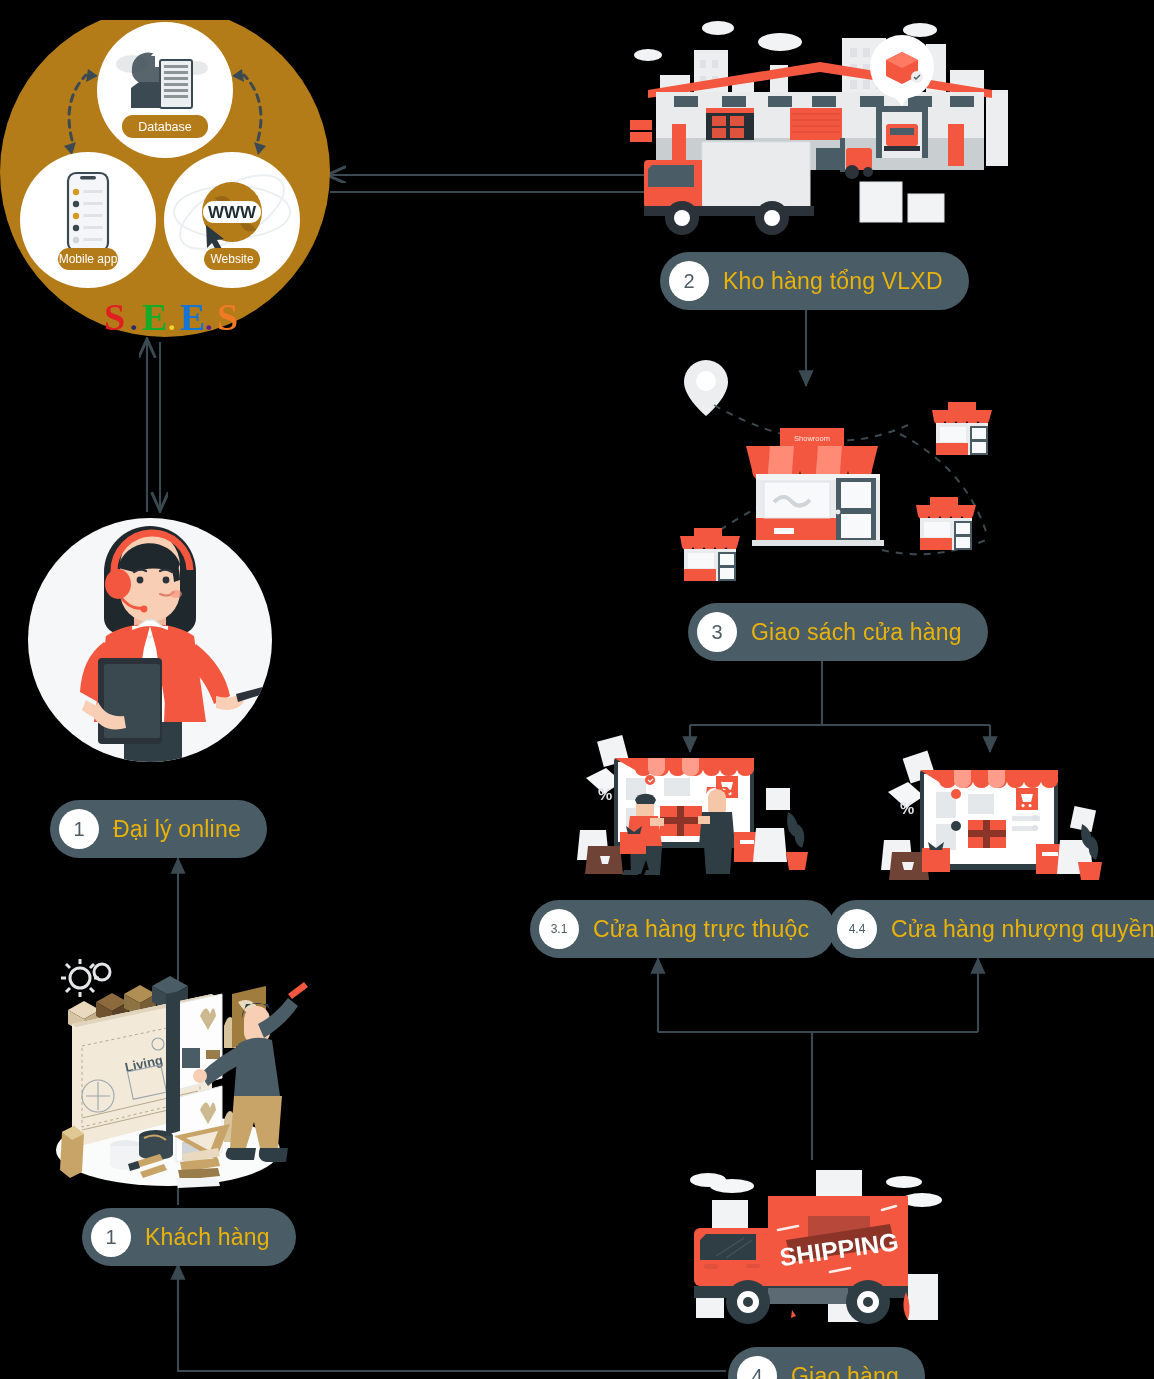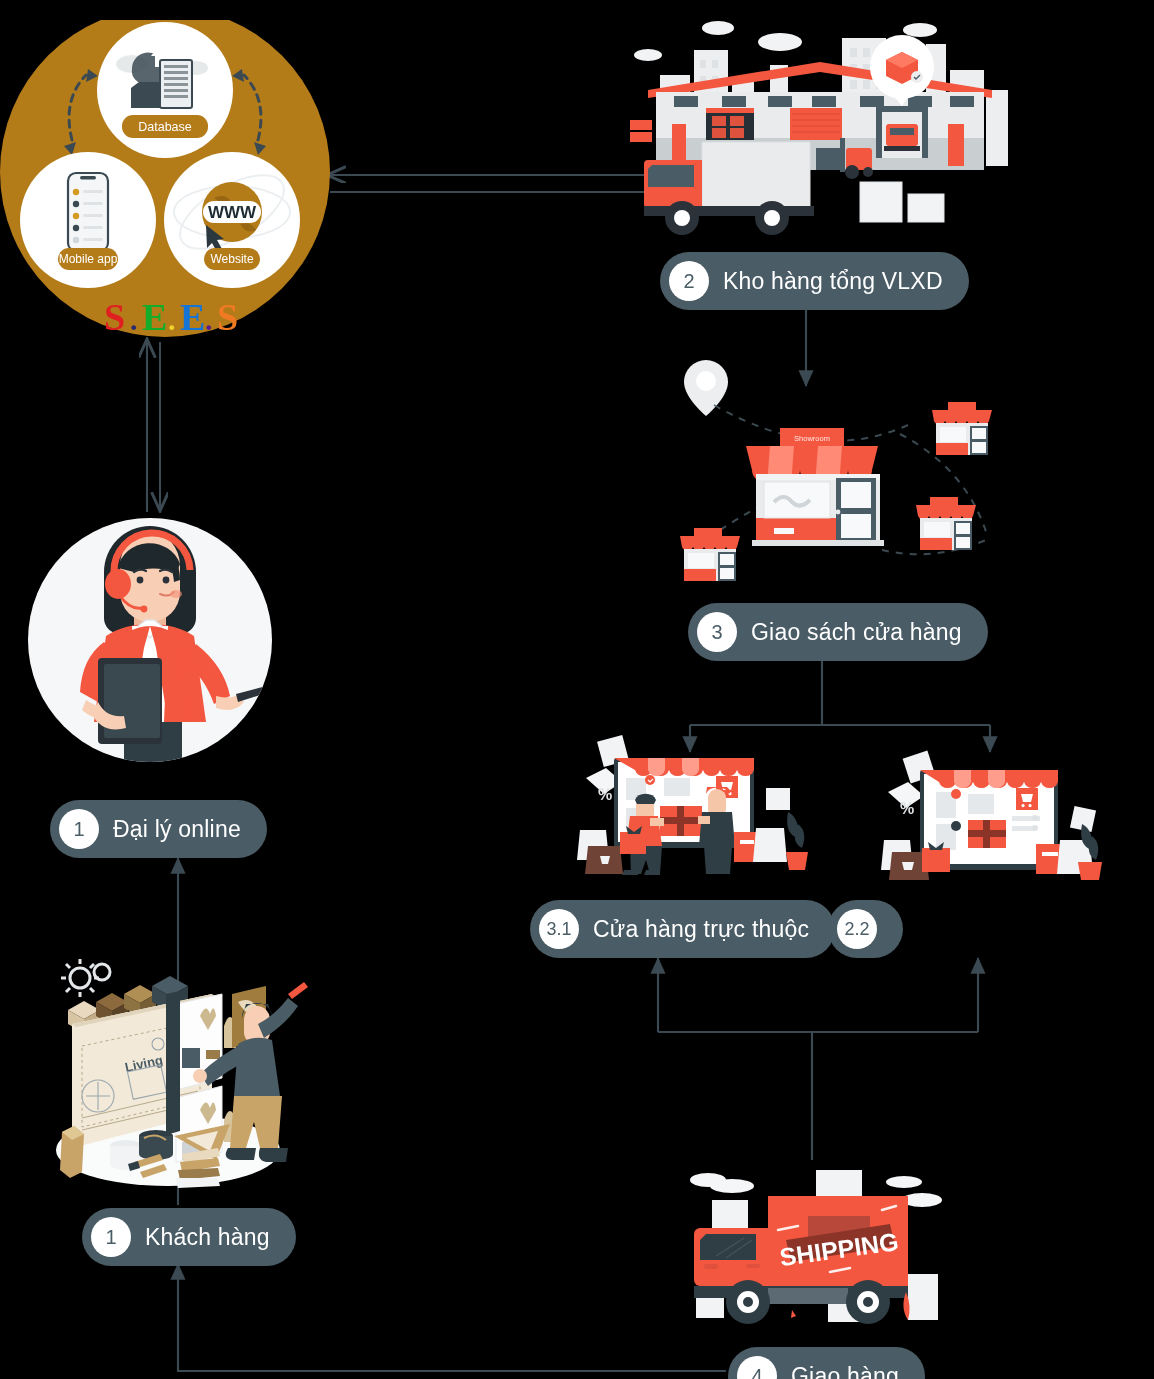--- a/index.html
+++ b/index.html
@@ -17,22 +17,22 @@
     background:#4a5c66; border-radius:40px;
     padding:9px 26px 9px 9px; z-index:40;
     white-space:nowrap;
   }
   .pill .num{
     width:40px;height:40px;border-radius:50%;
     background:#fff;color:#4a5c66;
     display:flex;align-items:center;justify-content:center;
     font-size:20px;font-weight:400;flex:0 0 auto;
   }
-  .pill .num.wide{ font-size:18px; }
-  .pill .txt{ color:#ffffff; font-size:23px; font-weight:300; letter-spacing:.2px; }
+  .pill .num.wide{ font-size:12px; }
+  .pill .txt{ color:#eab308; font-size:23px; font-weight:300; letter-spacing:.2px; }
 
   
   .lines{ position:absolute; inset:0; z-index:10; pointer-events:none; }
 
   
   #sees-circle{ position:absolute; left:0; top:0; width:330px; height:330px; z-index:20; }
 
   
   .ill{ position:absolute; z-index:20; }
   #warehouse{ left:620px; top:0;   width:400px; height:232px; }
@@ -641,21 +641,22 @@
     <span class="num">3</span>
     <span class="txt">Giao sách cửa hàng</span>
   </div>
 
   <div class="pill" style="left:530px; top:880px;">
     <span class="num wide">3.1</span>
     <span class="txt">Cửa hàng trực thuộc</span>
   </div>
 
   <div class="pill" style="left:828px; top:880px;">
-    <span class="num wide">2.2</span>
+    <span class="num wide">4.4</span>
+    <span class="txt">Cửa hàng nhượng quyền</span>
   </div>
 
   <div class="pill" style="left:50px; top:780px;">
     <span class="num">1</span>
     <span class="txt">Đại lý online</span>
   </div>
 
   <div class="pill" style="left:82px; top:1188px;">
     <span class="num">1</span>
     <span class="txt">Khách hàng</span>

